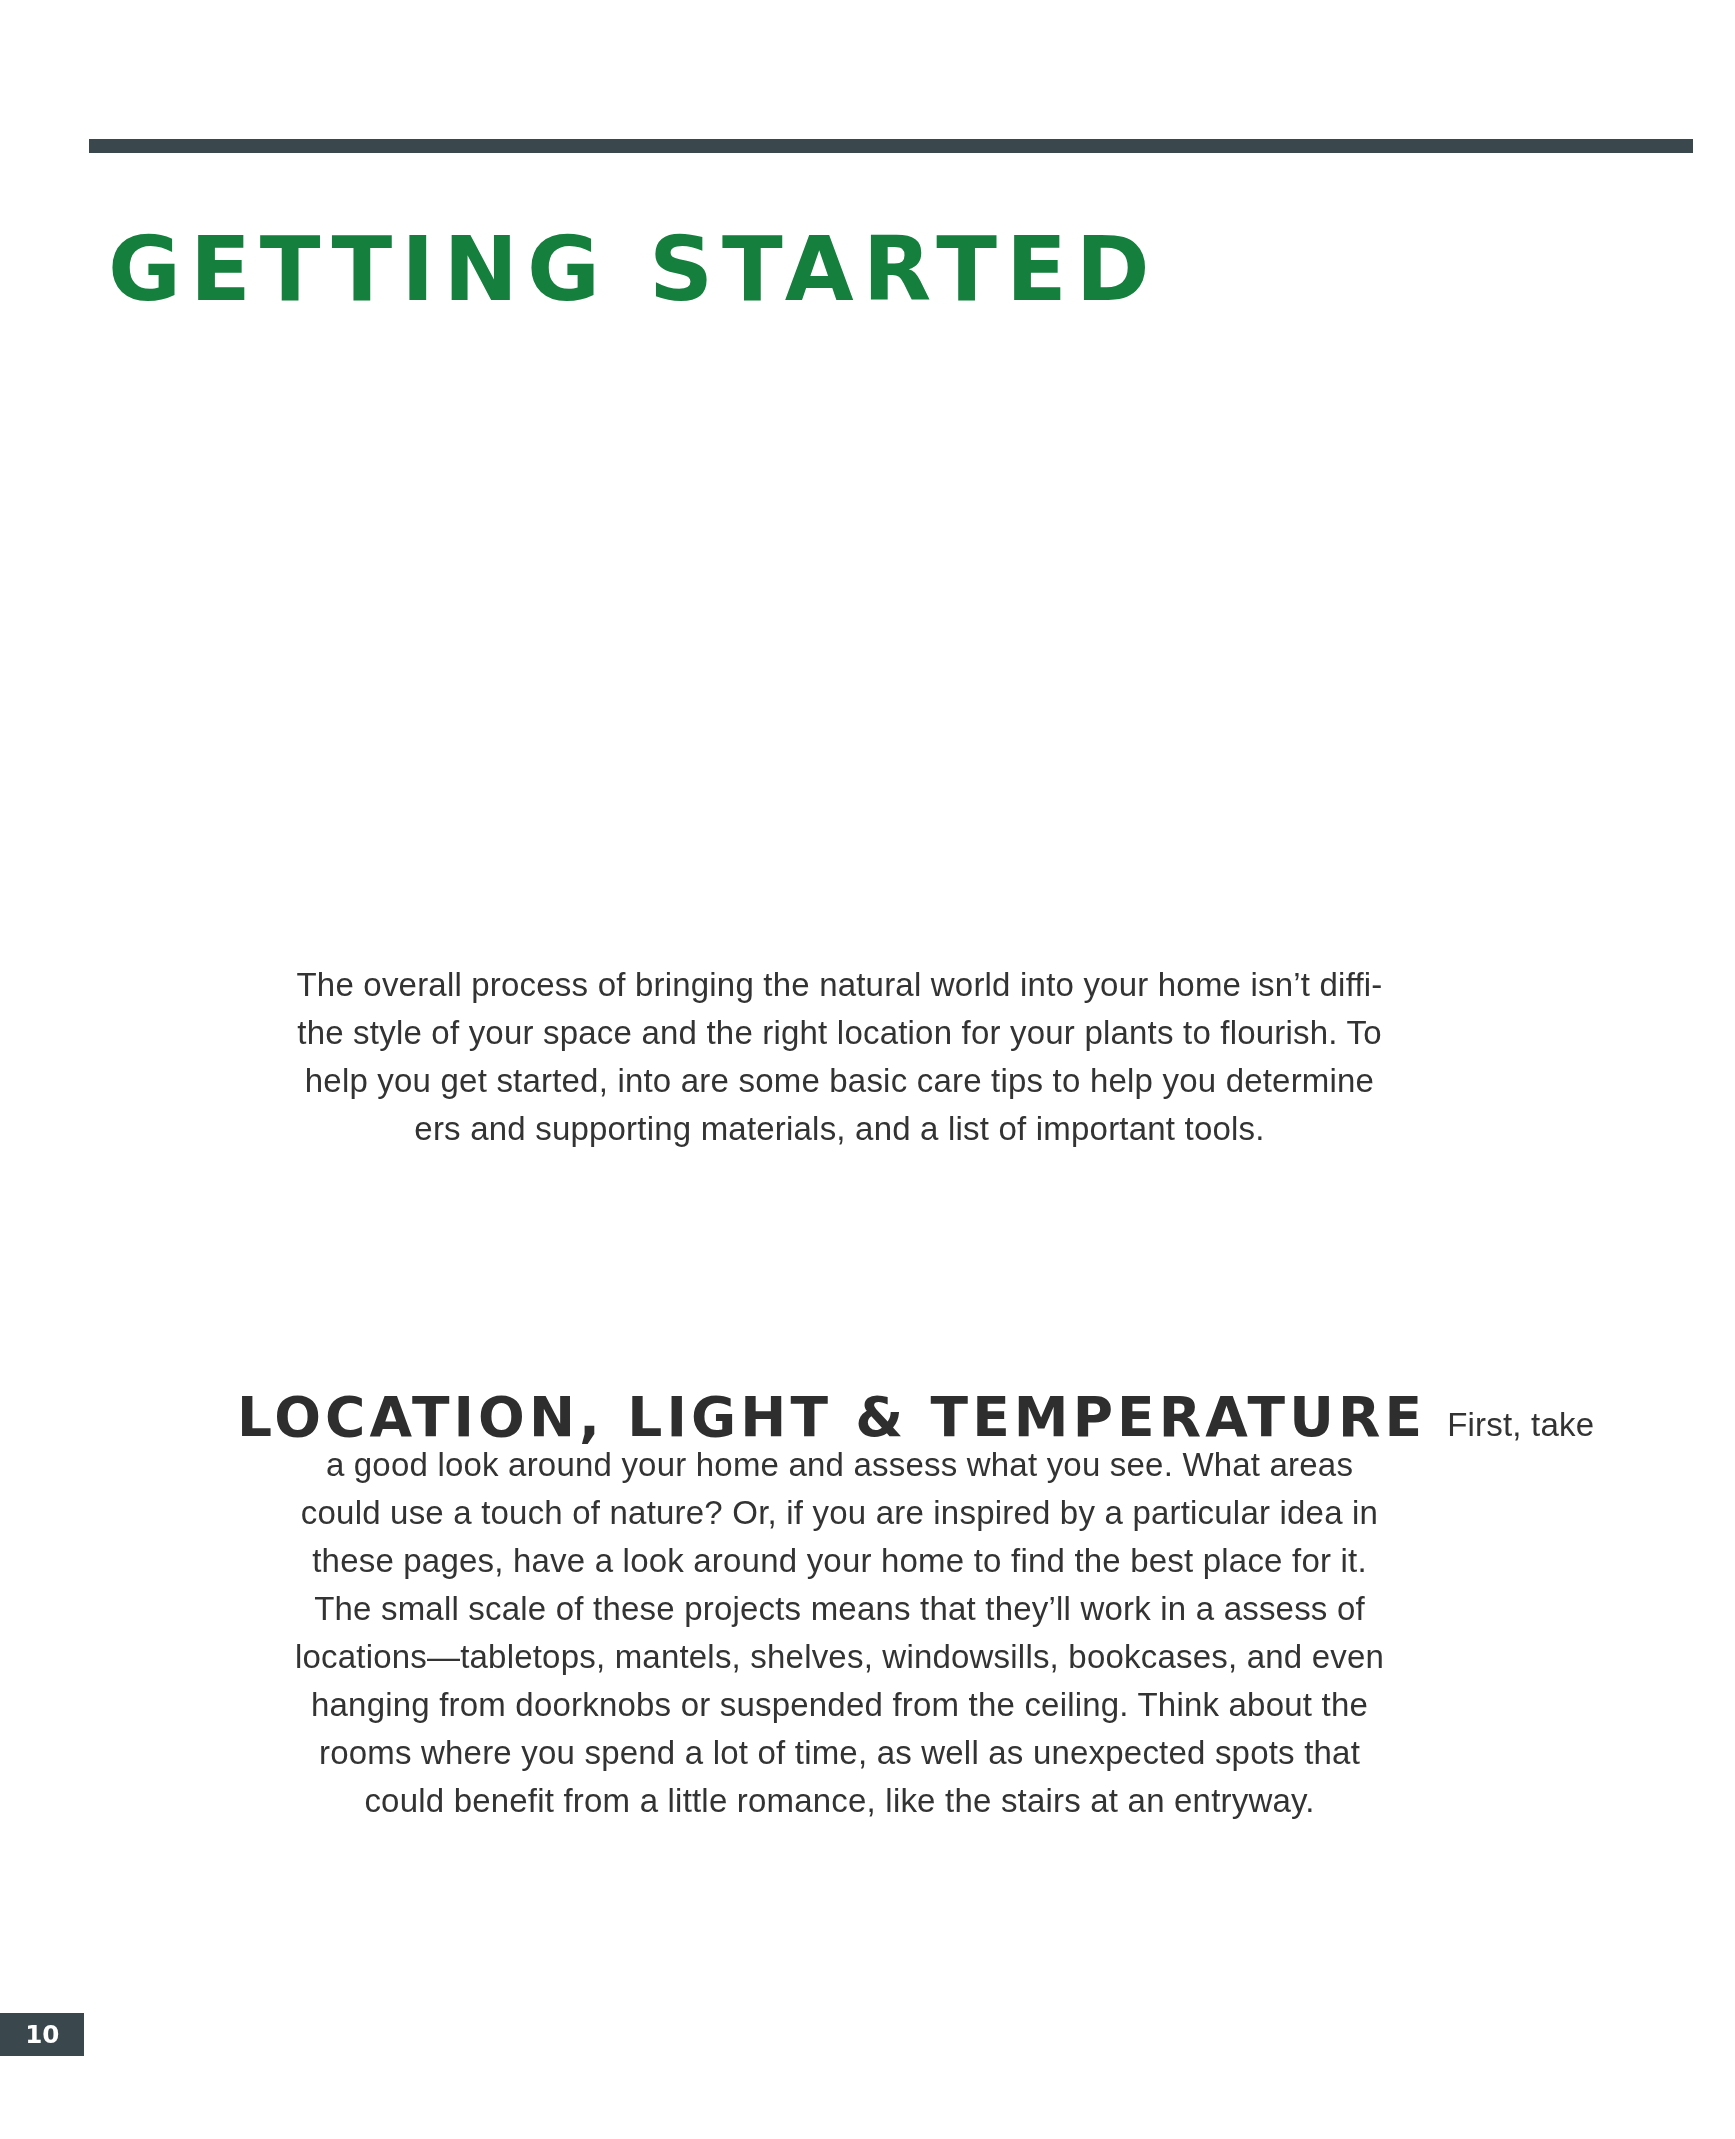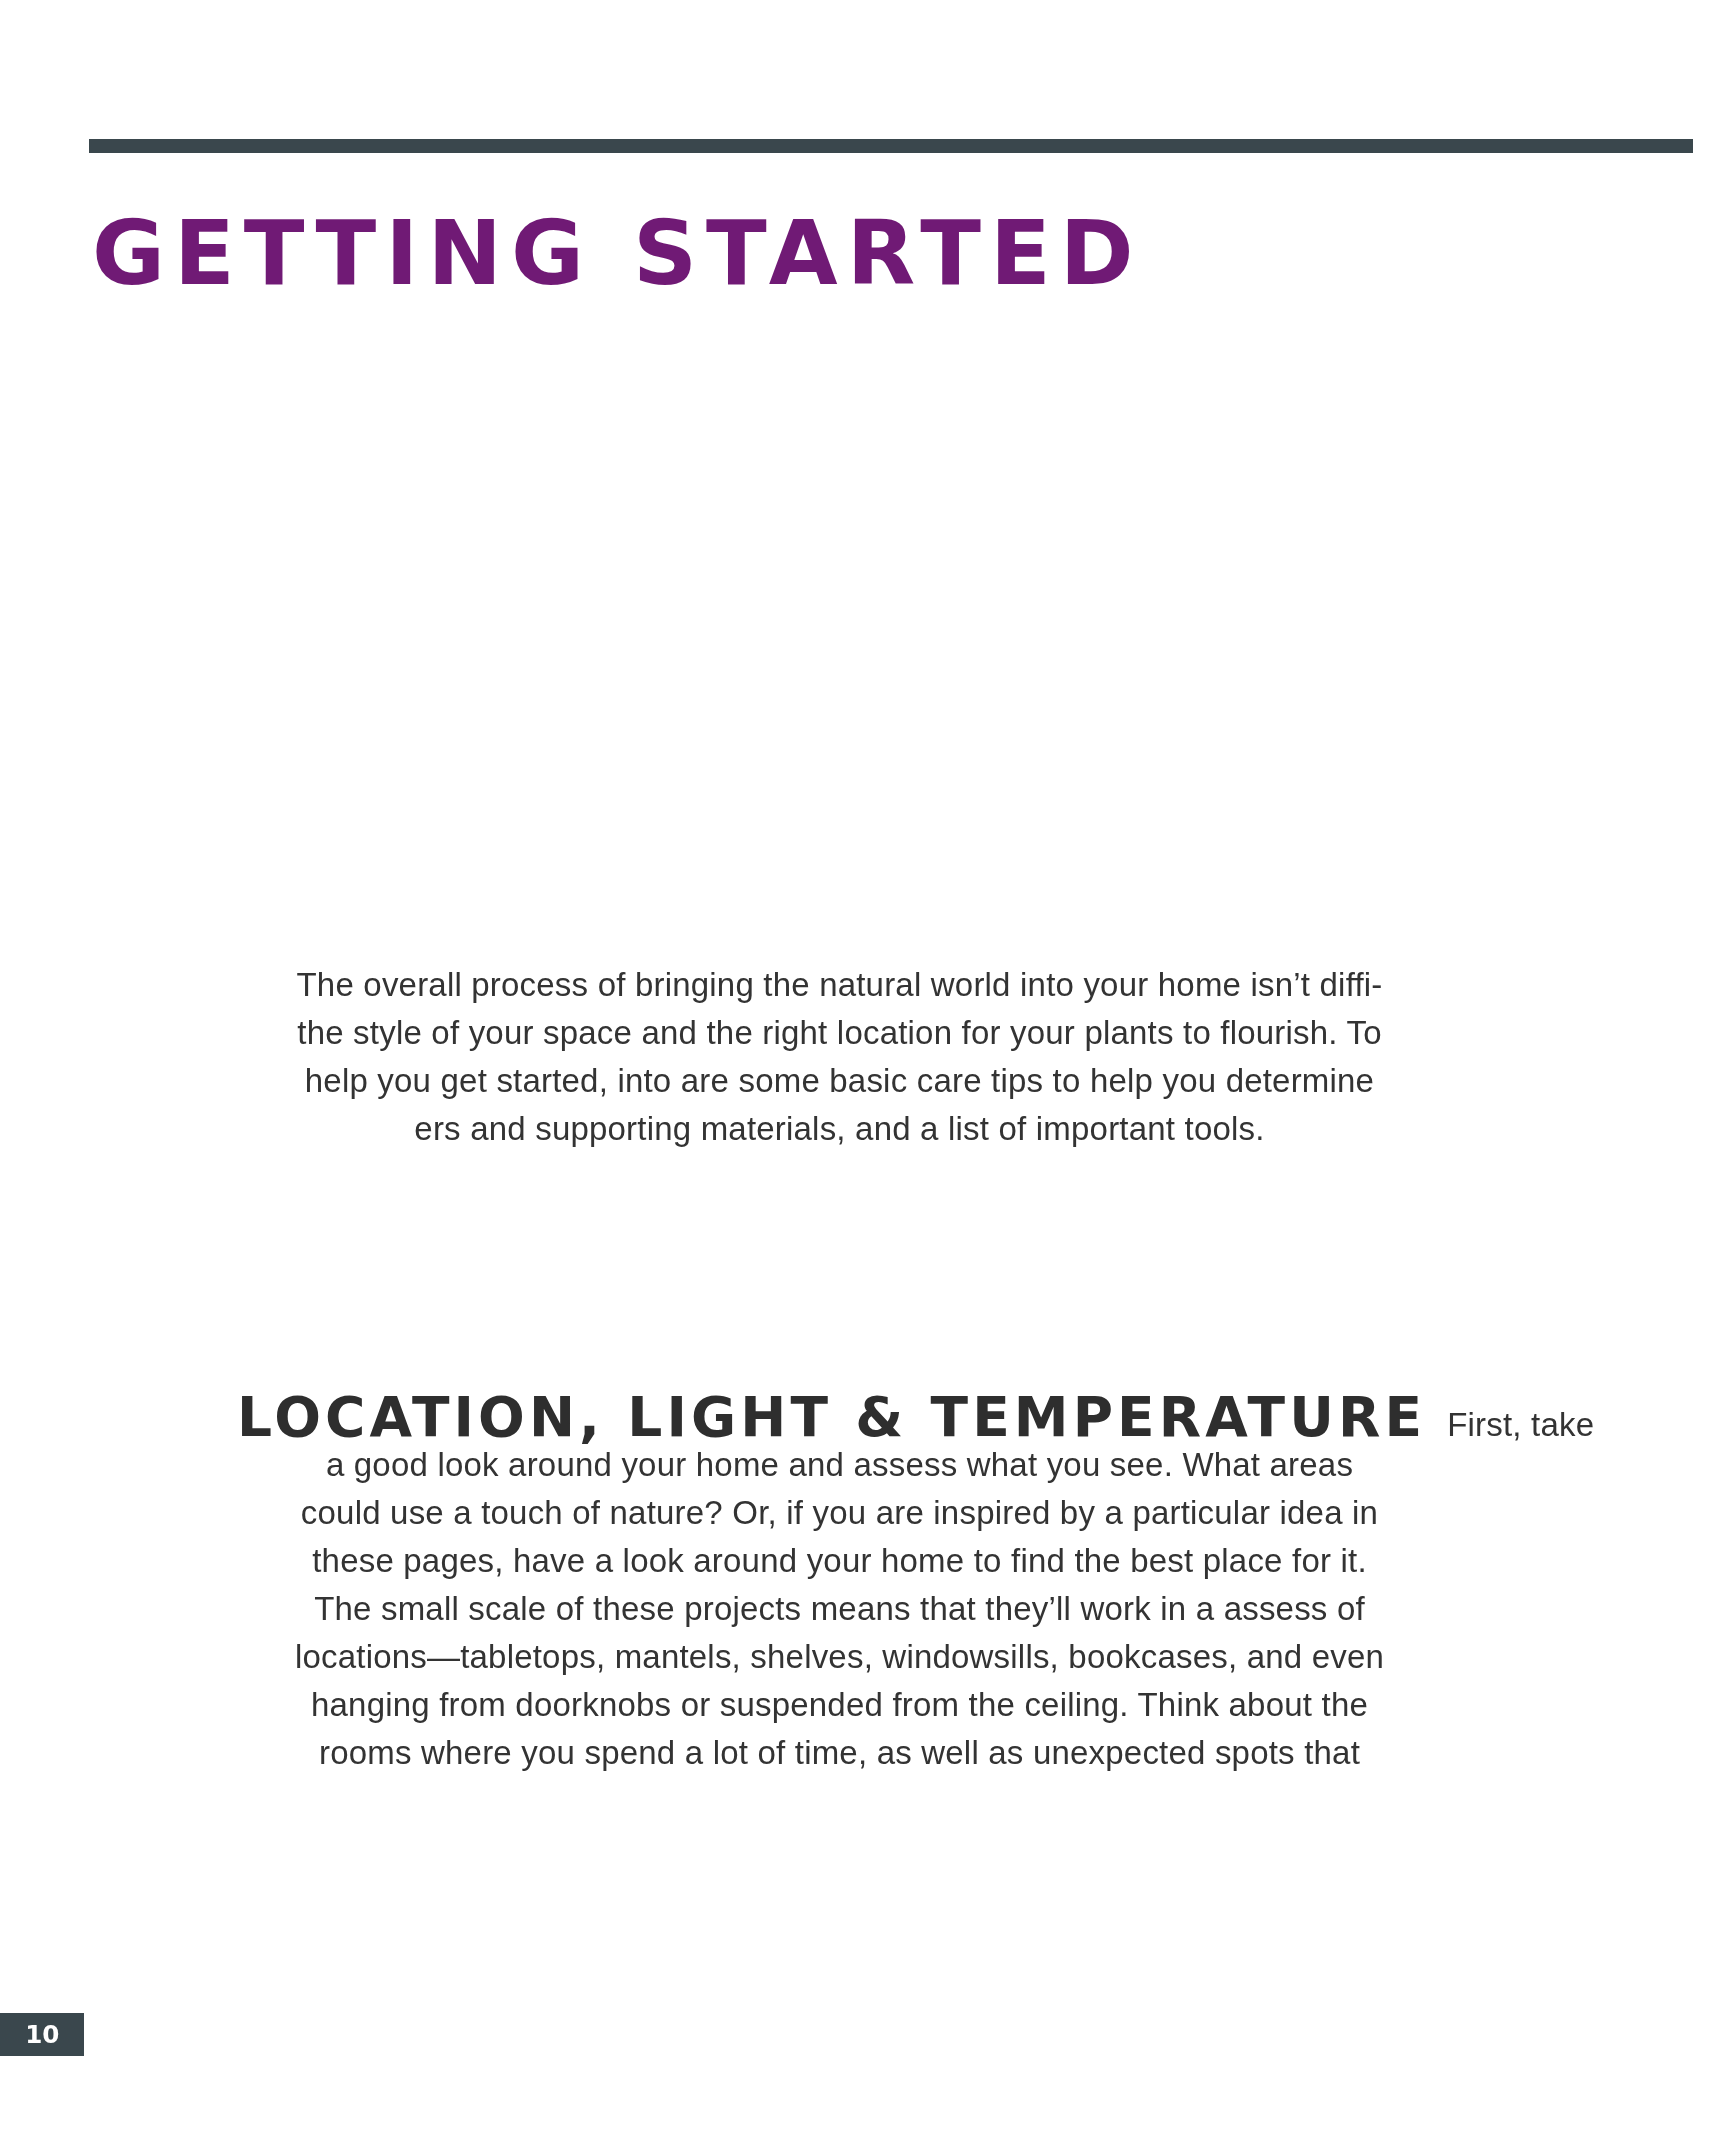--- a/index.html
+++ b/index.html
@@ -19,26 +19,26 @@
       left: 89px;
       top: 139px;
       width: 1604px;
       height: 14px;
       background: #3a474d;
     }
     .chapter-title {
       position: absolute;
       left: 92px;
       top: 209px;
-      margin: 0;
+      margin: 16px;
       font-family: "DejaVu Sans", sans-serif;
       font-weight: bold;
       font-size: 89px;
       letter-spacing: 9px;
-      color: #701a75;
+      color: #15803d;
       line-height: 1;
       white-space: nowrap;
     }
     .text-block {
       position: absolute;
       left: 237px;
       width: 1205px;
       font-family: "Liberation Sans", sans-serif;
       font-size: 33px;
       color: #333333;
@@ -99,18 +99,19 @@
   <span class="line">
     <span class="section-heading">LOCATION, LIGHT &amp; TEMPERATURE</span><span>First, take</span>
   </span>
   <span class="line">a good look around your home and assess what you see. What areas</span>
   <span class="line">could use a touch of nature? Or, if you are inspired by a particular idea in</span>
   <span class="line">these pages, have a look around your home to find the best place for it.</span>
   <span class="line">The small scale of these projects means that they’ll work in a assess of</span>
   <span class="line">locations—tabletops, mantels, shelves, windowsills, bookcases, and even</span>
   <span class="line">hanging from doorknobs or suspended from the ceiling. Think about the</span>
   <span class="line">rooms where you spend a lot of time, as well as unexpected spots that</span>
+  <span class="line">could benefit from a little romance, like the stairs at an entryway.</span>
 </div>
 
 <div class="page-number">
   <span>10</span>
 </div>
 
 
 </body></html>

